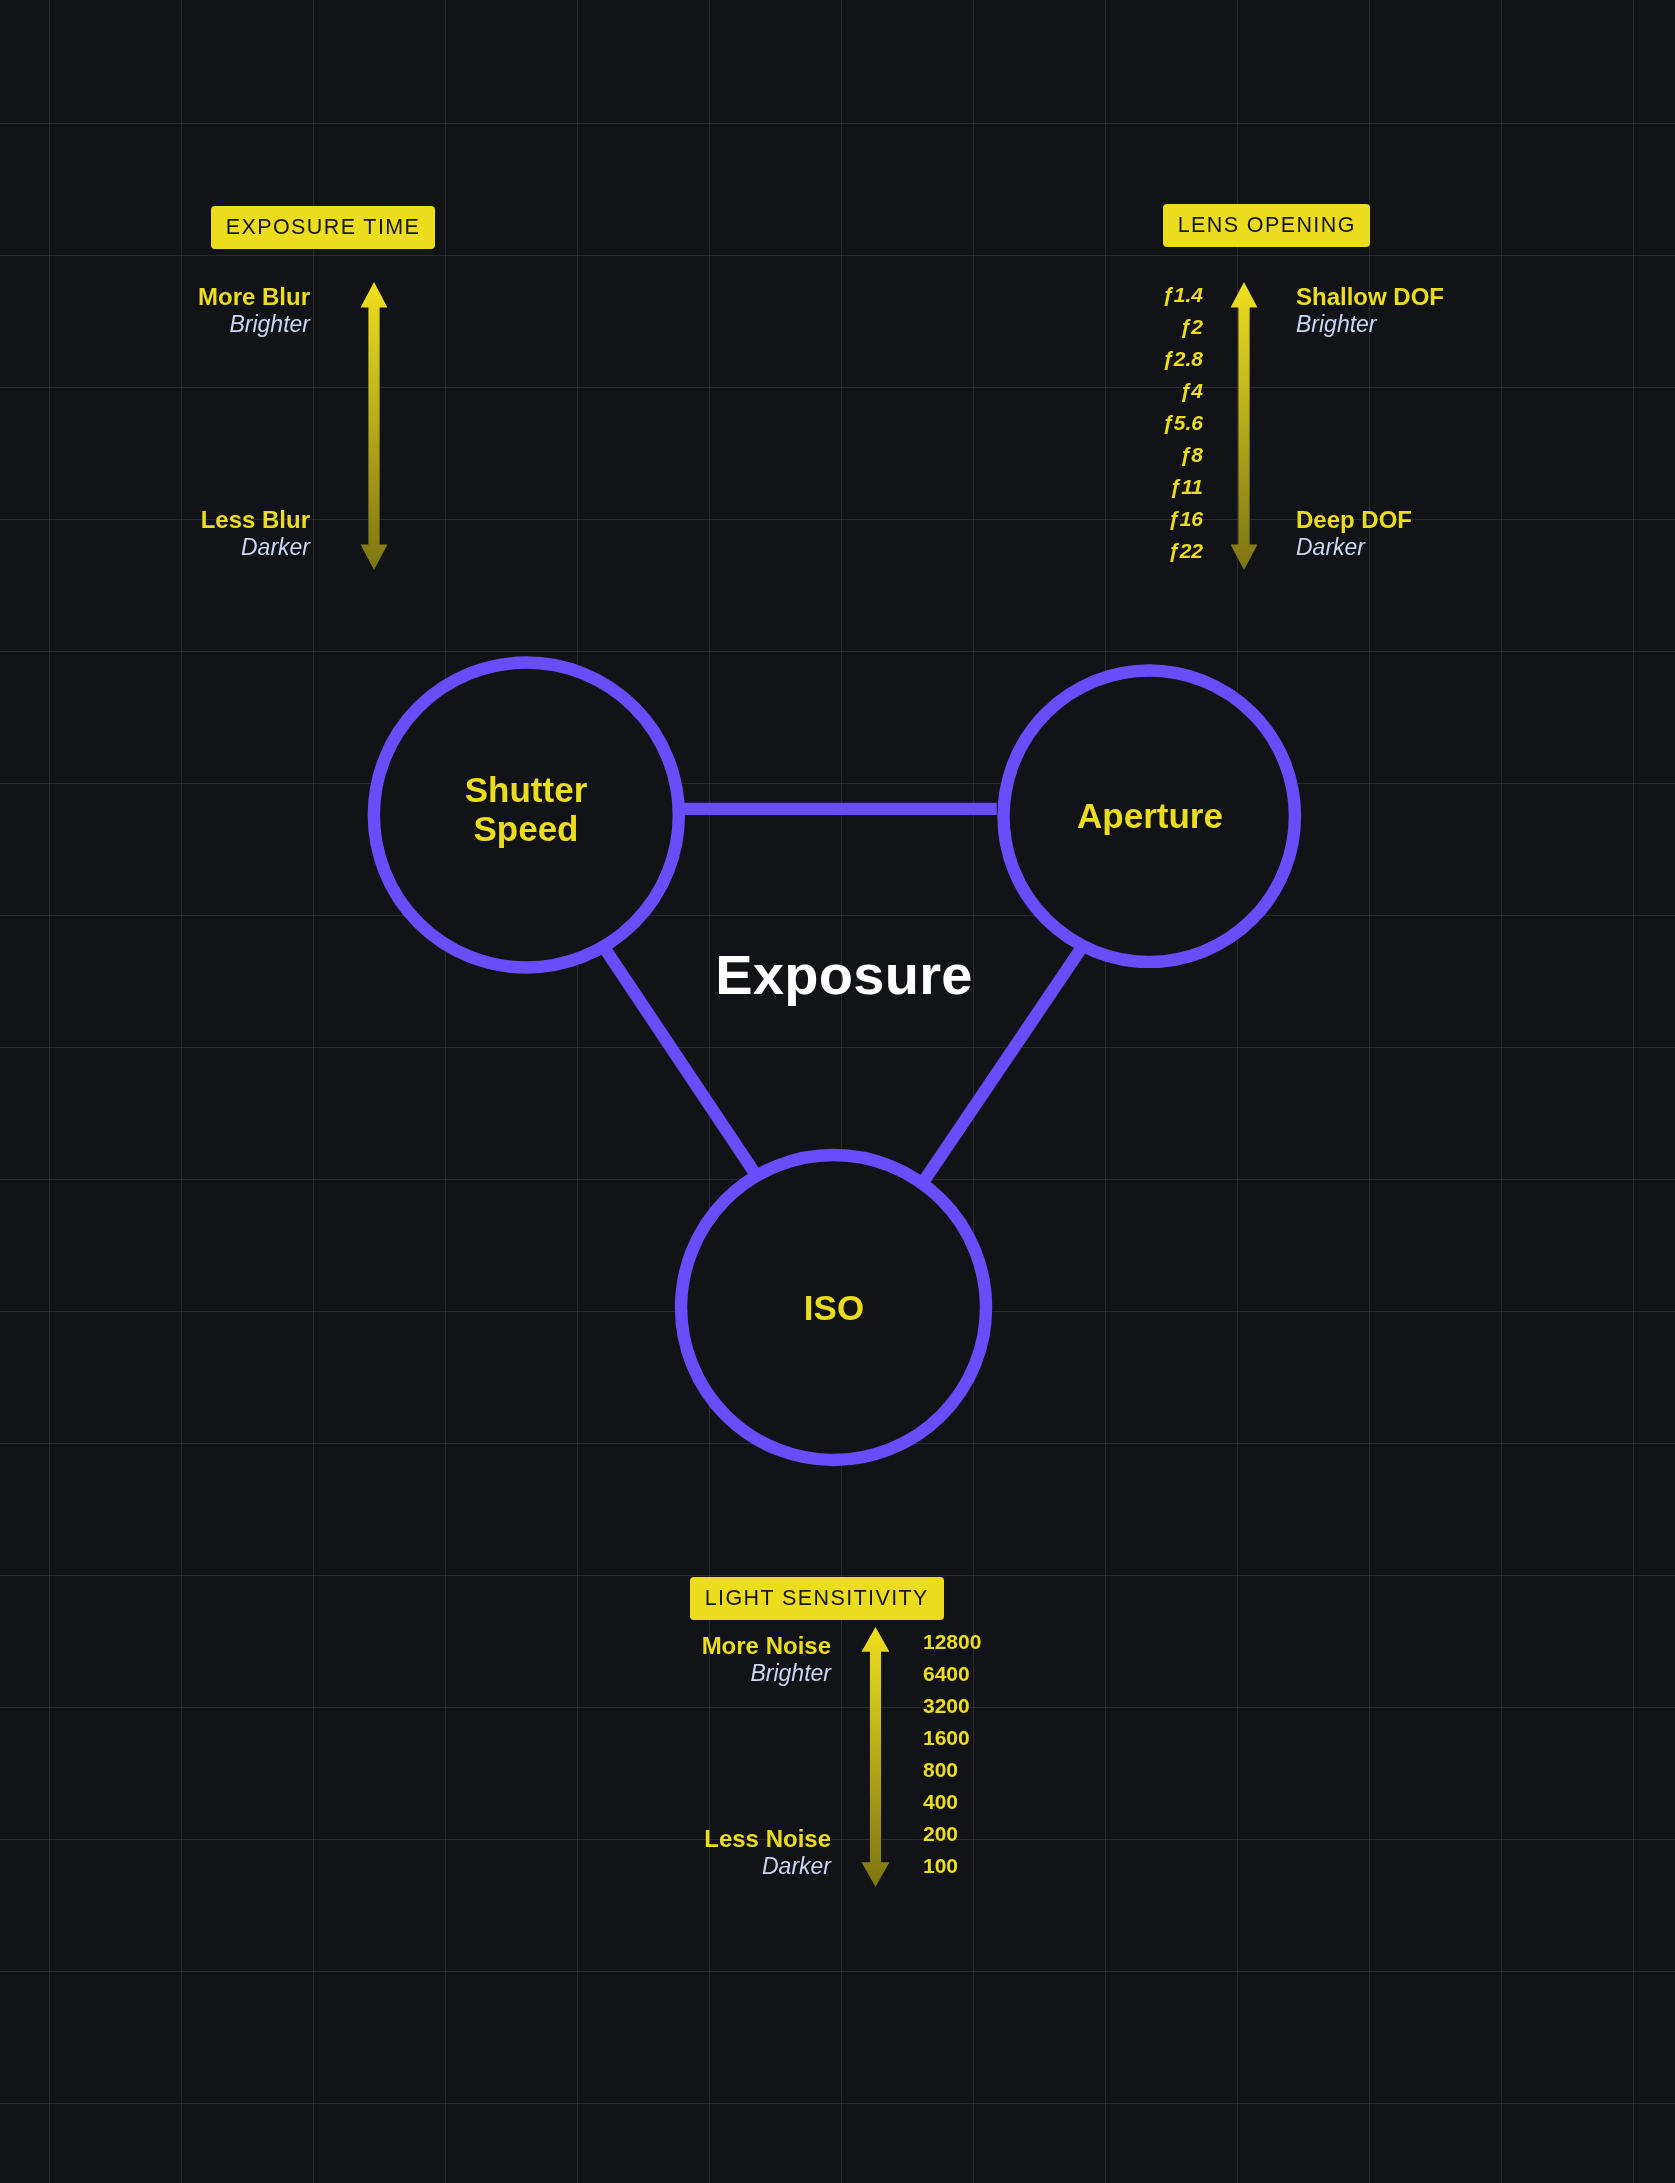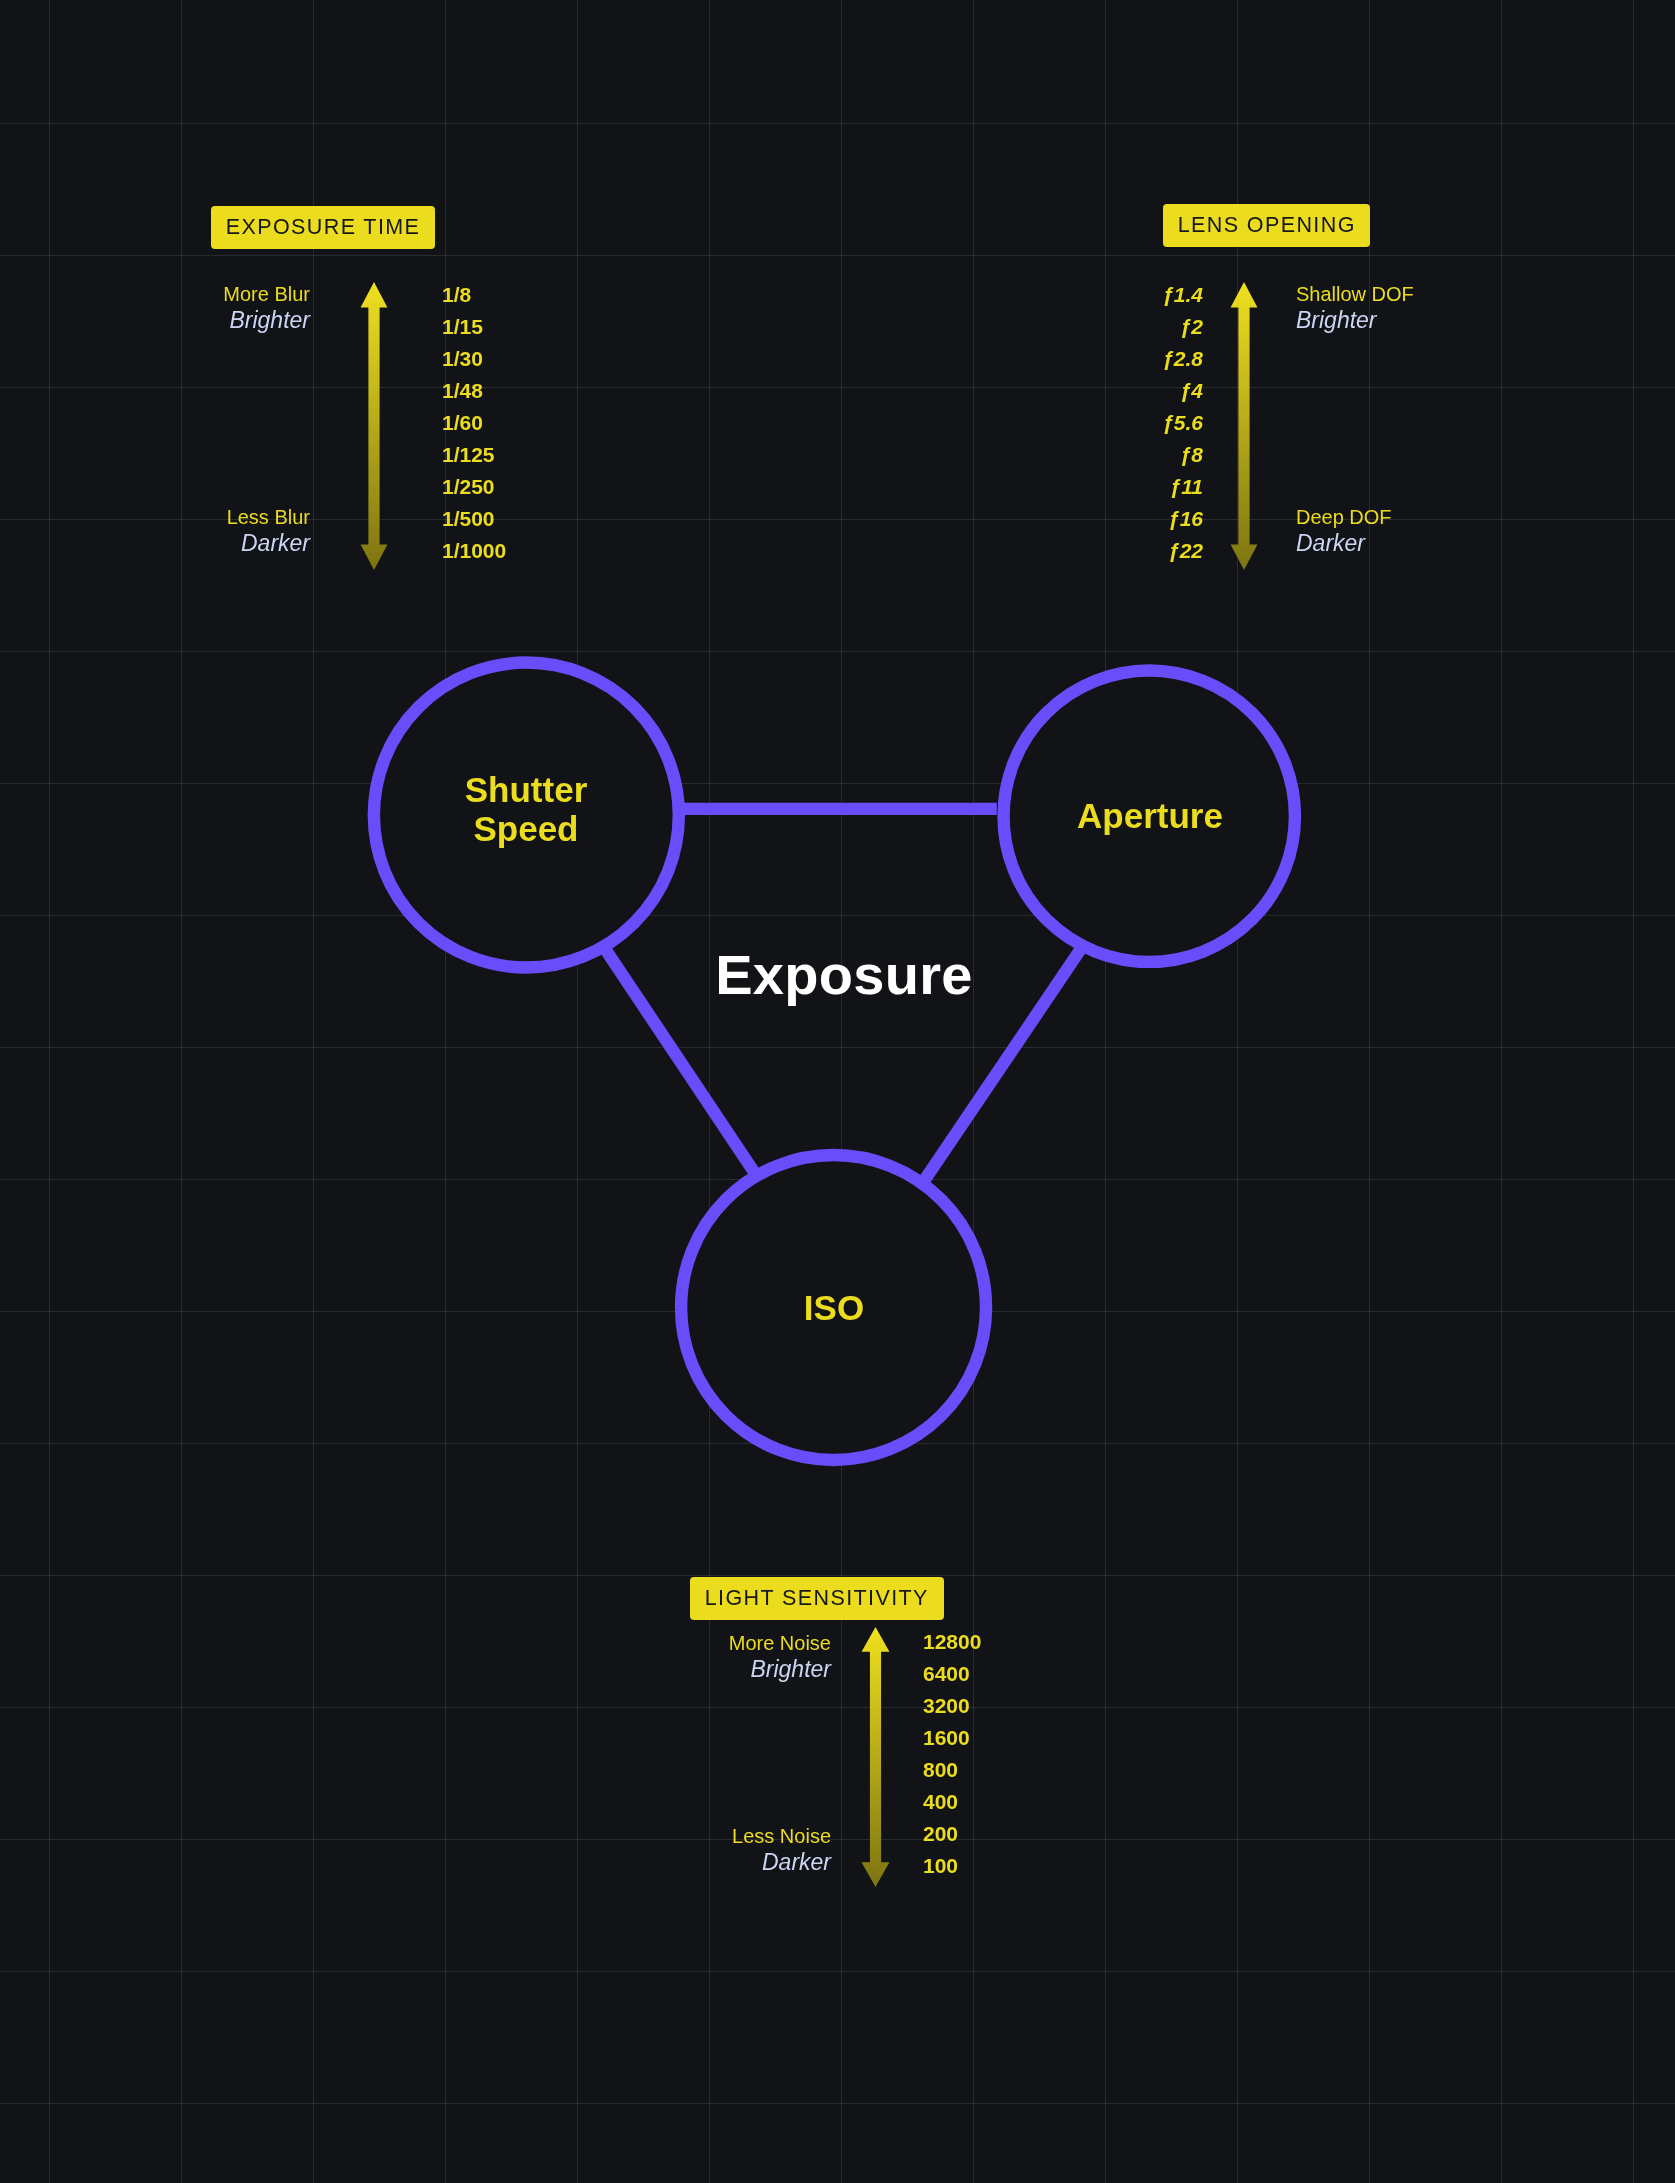--- a/index.html
+++ b/index.html
@@ -38,22 +38,22 @@
 
   
   .arrow { position:absolute; }
   .arrow svg { display:block; width:100%; height:100%; }
 
   
   .sidelabel { position:absolute; line-height:1.06; }
   .sidelabel .main {
     display:block;
     color:#ecdc1e;
-    font-weight:400;
-    font-size:20px;
+    font-weight:700;
+    font-size:24px;
     white-space:nowrap;
   }
   .sidelabel .sub {
     display:block;
     color:#ccd5f2;
     font-style:italic;
     font-weight:400;
     font-size:23px;
     white-space:nowrap;
     margin-top:2.8px;
@@ -138,31 +138,20 @@
       <defs>
         <linearGradient id="gradA" x1="0" y1="0" x2="0" y2="1">
           <stop offset="0%" stop-color="#efe01f"></stop>
           <stop offset="100%" stop-color="#7d7412"></stop>
         </linearGradient>
       </defs>
       <path d="M25 0 L49 45 L35 45 L35 465 L49 465 L25 510 L1 465 L15 465 L15 45 L1 45 Z" fill="url(#gradA)"></path>
     </svg>
   </div>
 
-  <div class="values" style="left:442px; top:279px;">
-      <span>1/8</span>
-      <span>1/15</span>
-      <span>1/30</span>
-      <span>1/48</span>
-      <span>1/60</span>
-      <span>1/125</span>
-      <span>1/250</span>
-      <span>1/500</span>
-      <span>1/1000</span>
-    </div>
 
   <div class="badge" style="left:1163px; top:204px;">LENS OPENING</div>
 
   <div class="values ralign italic" style="left:1124px; top:279px; width:79px;">
       <span>ƒ1.4</span>
       <span>ƒ2</span>
       <span>ƒ2.8</span>
       <span>ƒ4</span>
       <span>ƒ5.6</span>
       <span>ƒ8</span>

